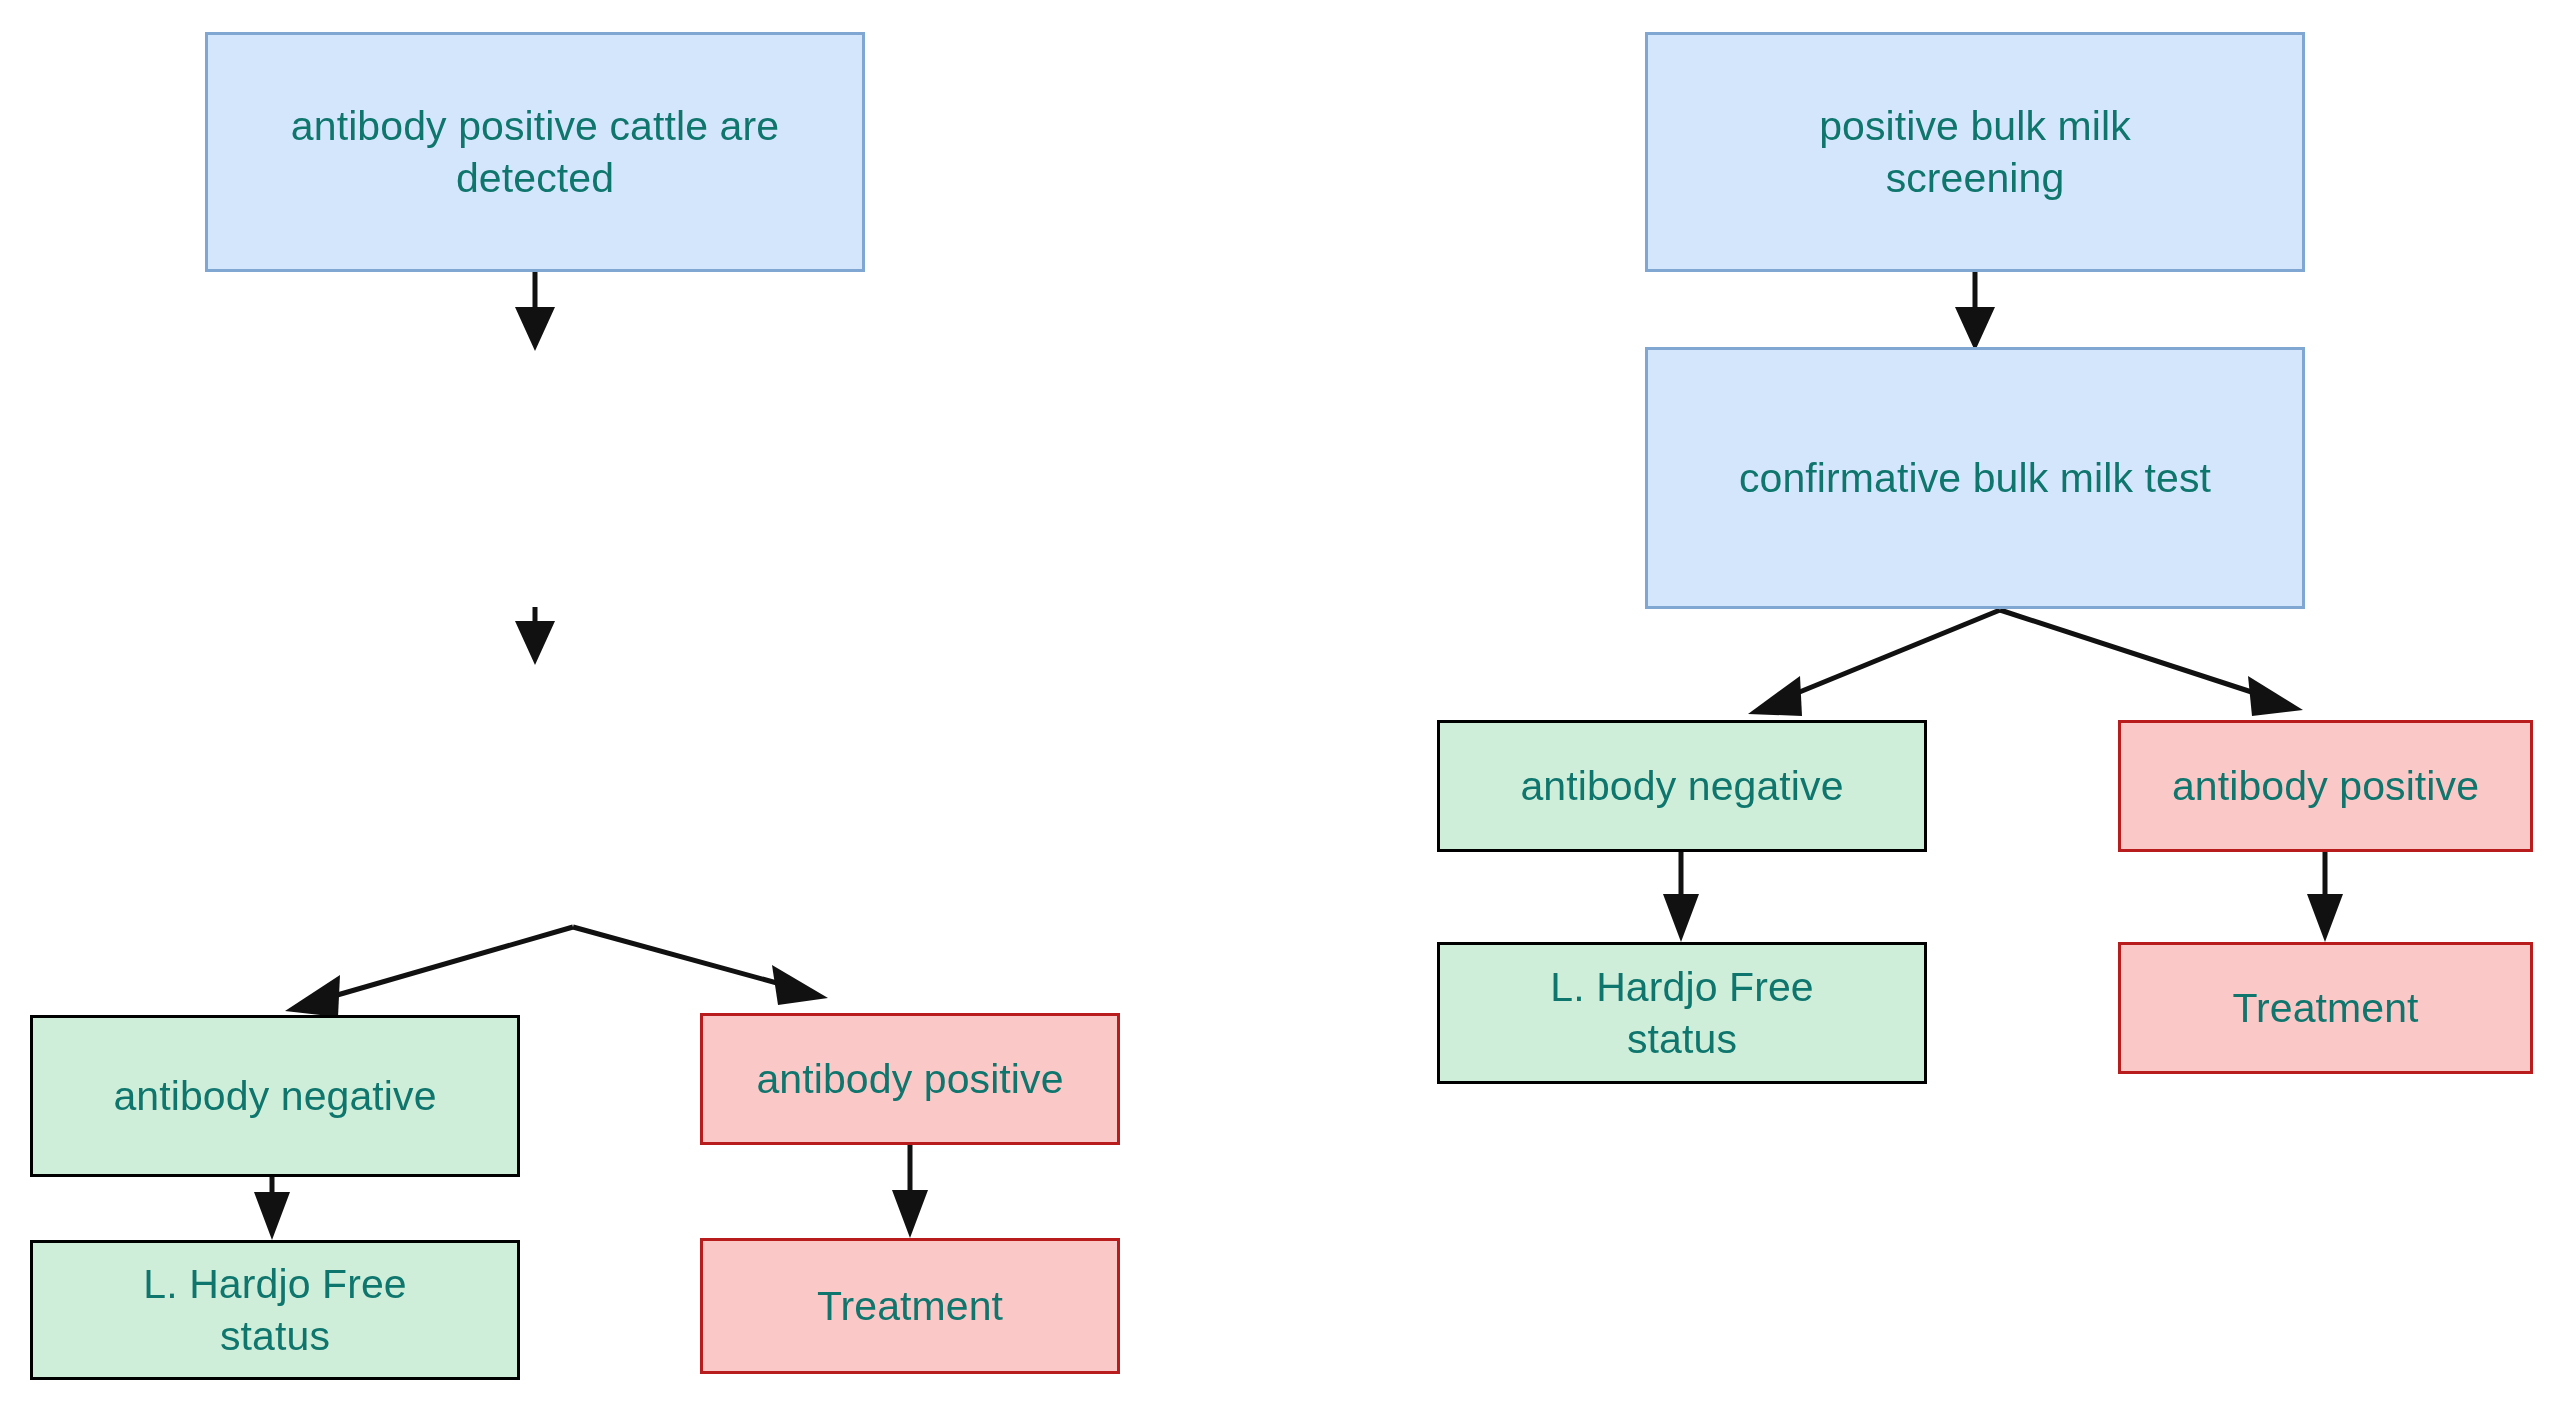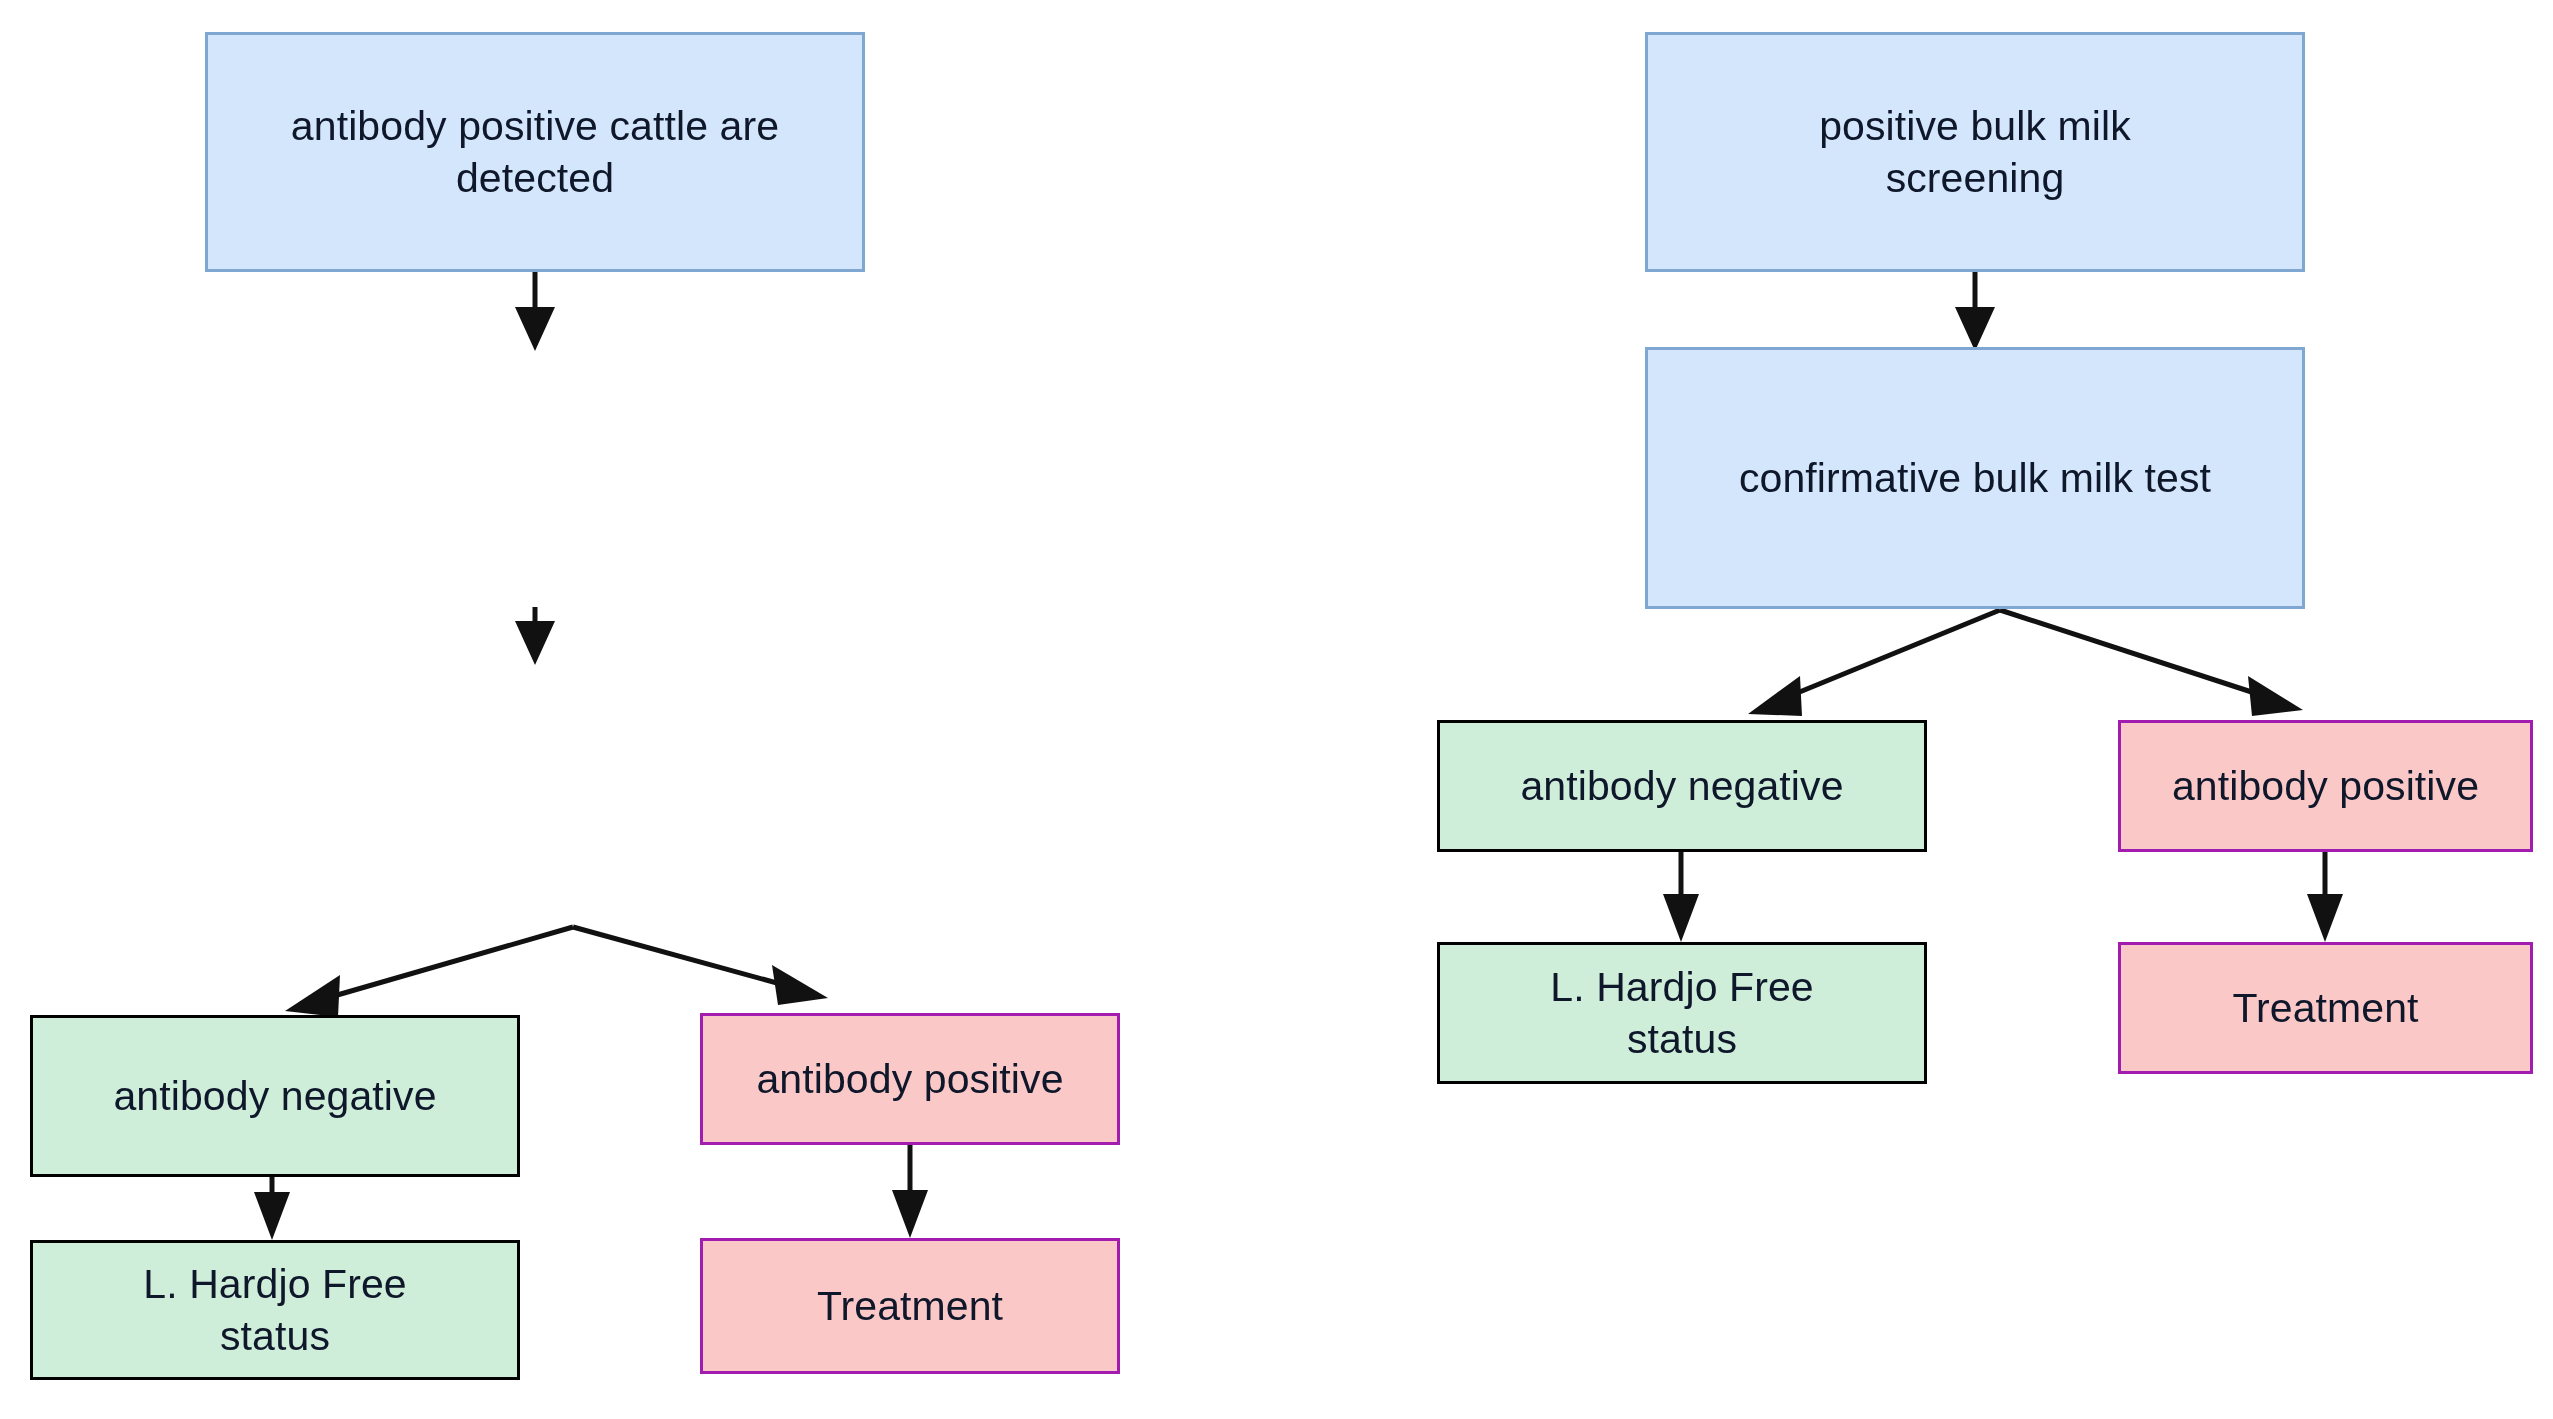--- a/index.html
+++ b/index.html
@@ -15,38 +15,38 @@
     font-family: "Liberation Sans", sans-serif;
     overflow: hidden;
   }
   .node {
     position: absolute;
     box-sizing: border-box;
     display: flex;
     align-items: center;
     justify-content: center;
     text-align: center;
-    color: #0f172a;
+    color: #0f766e;
     font-size: 41px;
     line-height: 1.28;
     padding: 6px 14px;
     white-space: pre-line;
     letter-spacing: 0.1px;
   }
   .node-blue {
     background: #d4e6fb;
     border: 3px solid #7fa7d1;
   }
   .node-green {
     background: #cfeeda;
     border: 3px solid #000000;
   }
   .node-red {
     background: #fbc8c8;
-    border: 3px solid #a21caf;
+    border: 3px solid #b91c1c;
   }
   #edges {
     position: absolute;
     left: 0;
     top: 0;
     width: 2553px;
     height: 1419px;
     pointer-events: none;
   }
   .edge-line {

